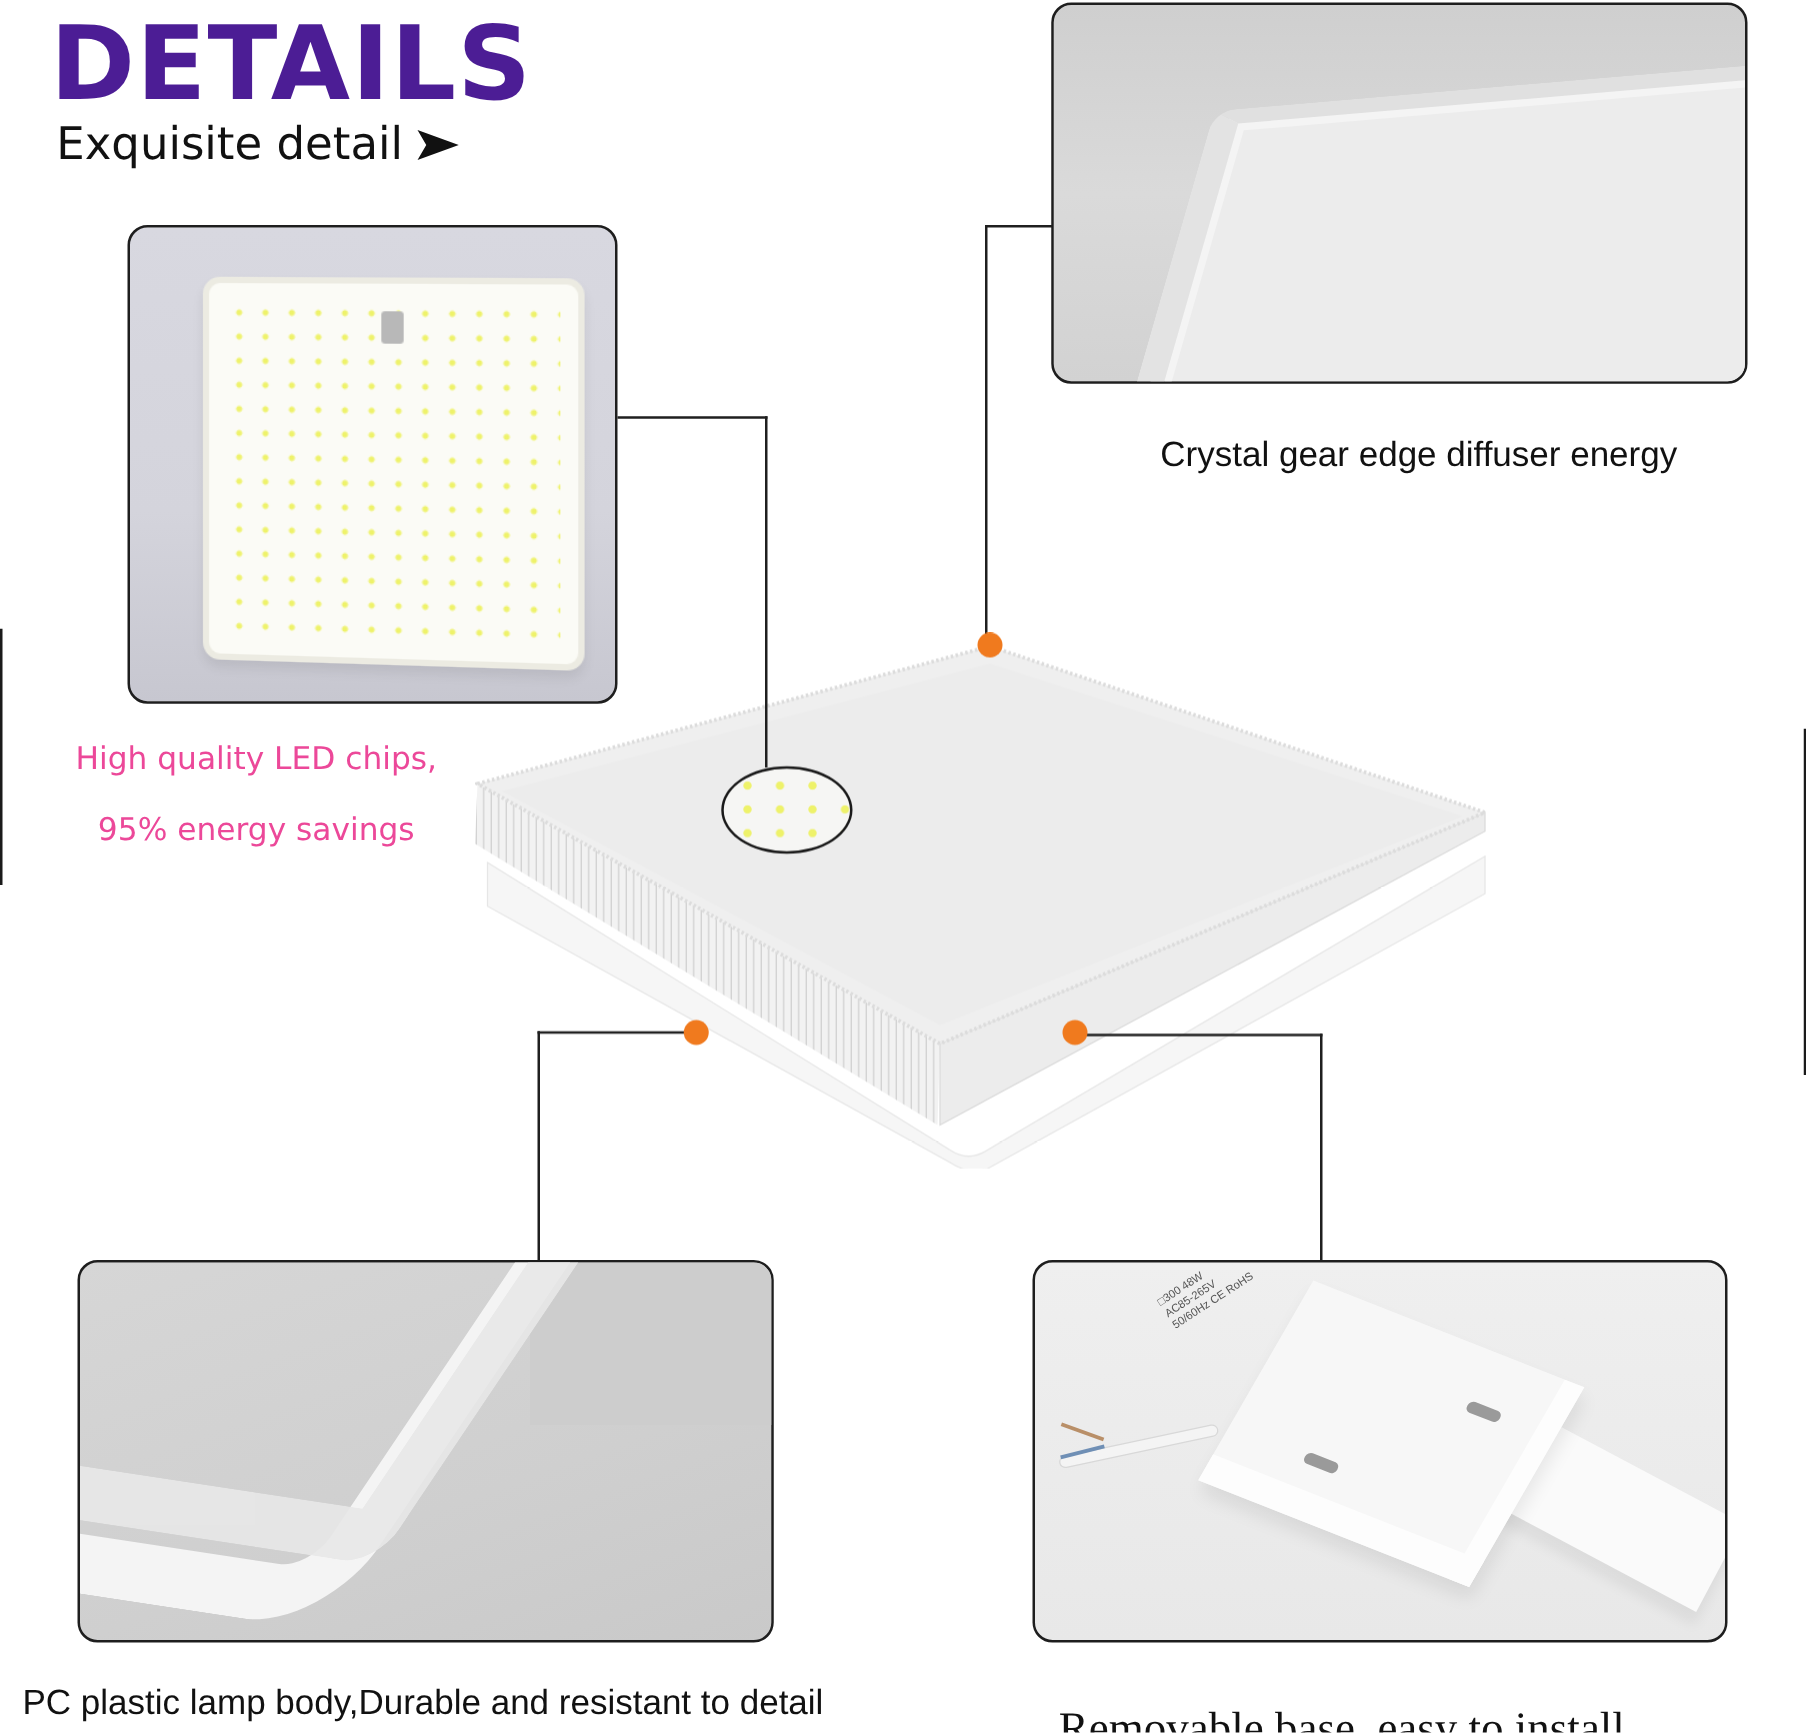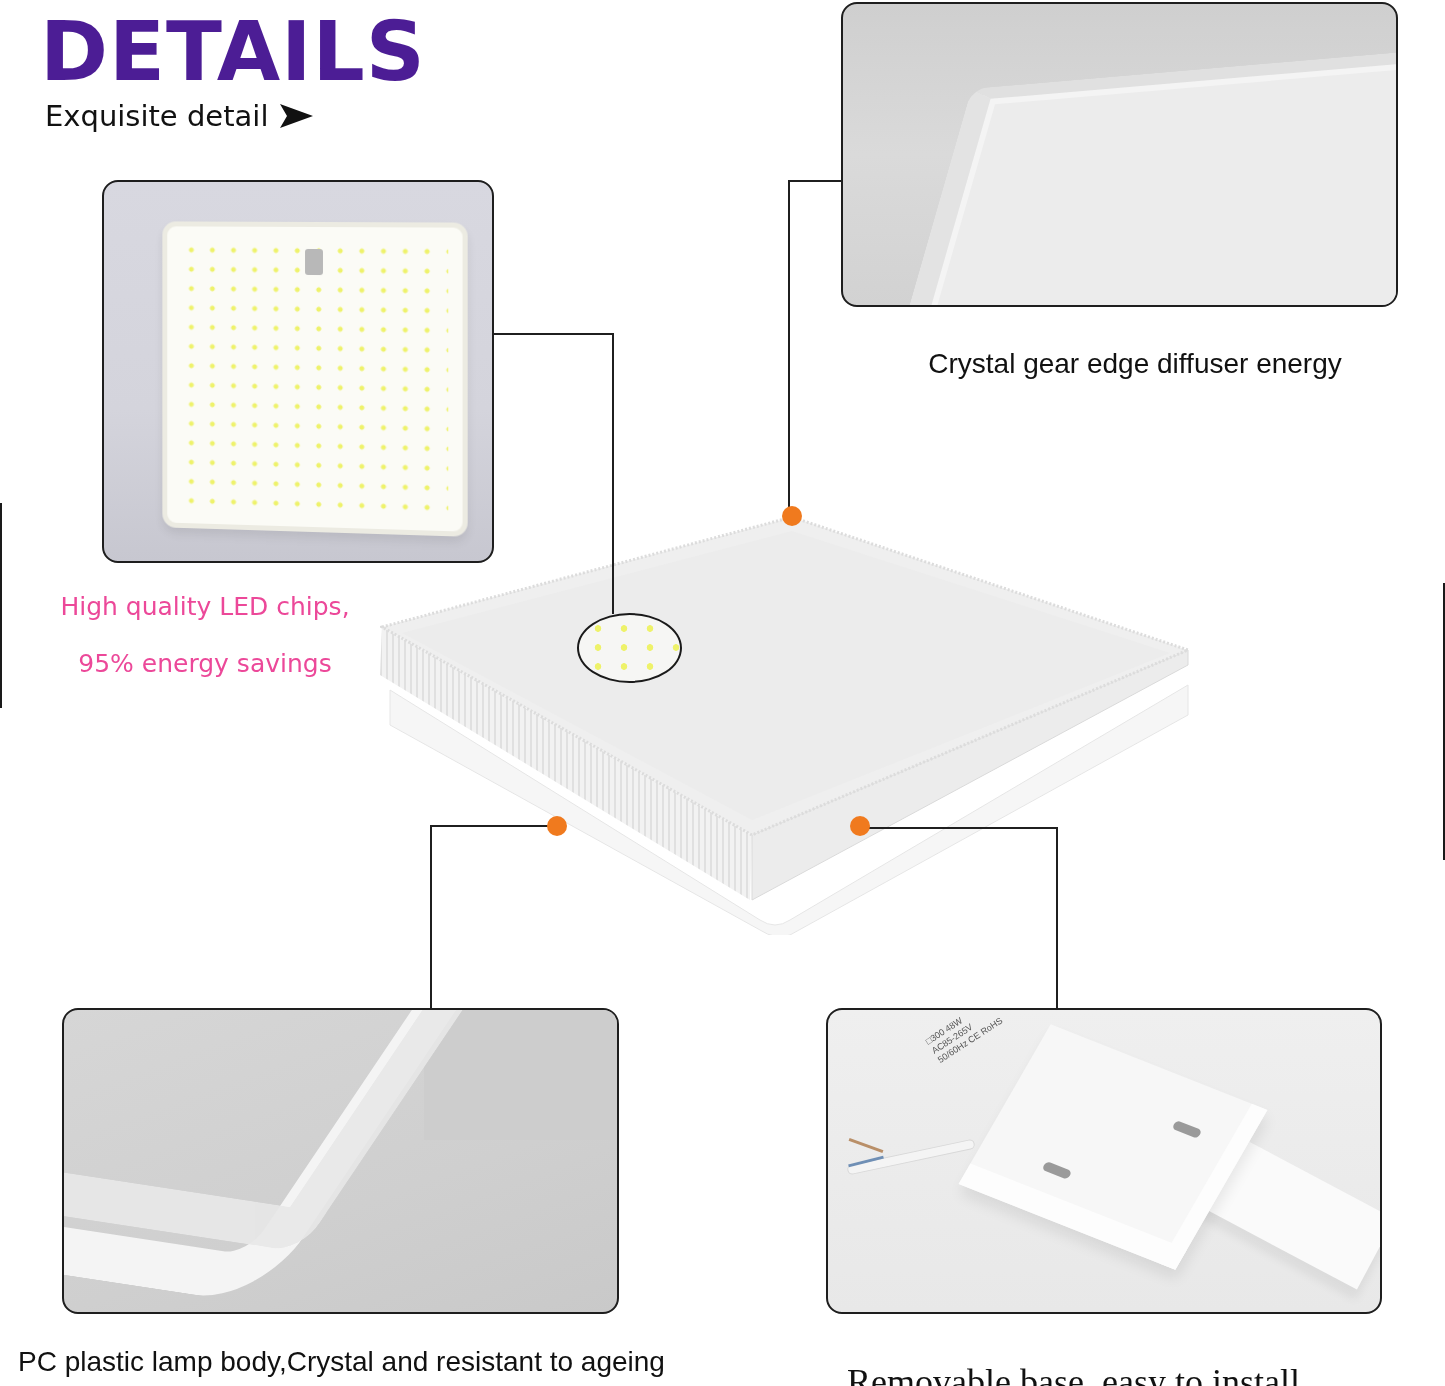--- a/index.html
+++ b/index.html
@@ -11,21 +11,21 @@
   
   .title {
     left: 40px; top: 4px;
     font-family: "DejaVu Sans", sans-serif;
     font-weight: bold; font-size: 82px; letter-spacing: 1px;
     line-height: 96px;
   }
   .subtitle {
     left: 45px; top: 96px;
     font-family: "DejaVu Sans", sans-serif;
-    font-size: 29px; line-height: 40px; color: #111;
+    font-size: 36px; line-height: 40px; color: #111;
     display: flex; align-items: center; gap: 10px;
   }
   .subtitle .arrow { width: 36px; height: 26px; }
 
   
   .panel {
     border: 2px solid #1e1e1e; border-radius: 16px; overflow: hidden;
   }
 
   
@@ -238,17 +238,17 @@
   <div class="box">
     <div class="slot" style="left:170px;top:40px;"></div>
     <div class="slot" style="left:70px;top:120px;"></div>
   </div>
   <div class="cable"></div>
   <div class="wire-b"></div>
   <div class="wire-o"></div>
 </div>
 
 <div class="abs caption-body">
-  <span>PC plastic lamp body,Crystal and resistant to ageing</span>
+  <span>PC plastic lamp body,Durable and resistant to detail</span>
 </div>
 <div class="abs caption-base">
   <span>Removable base, easy to install</span>
 </div>
 
 </body></html>

